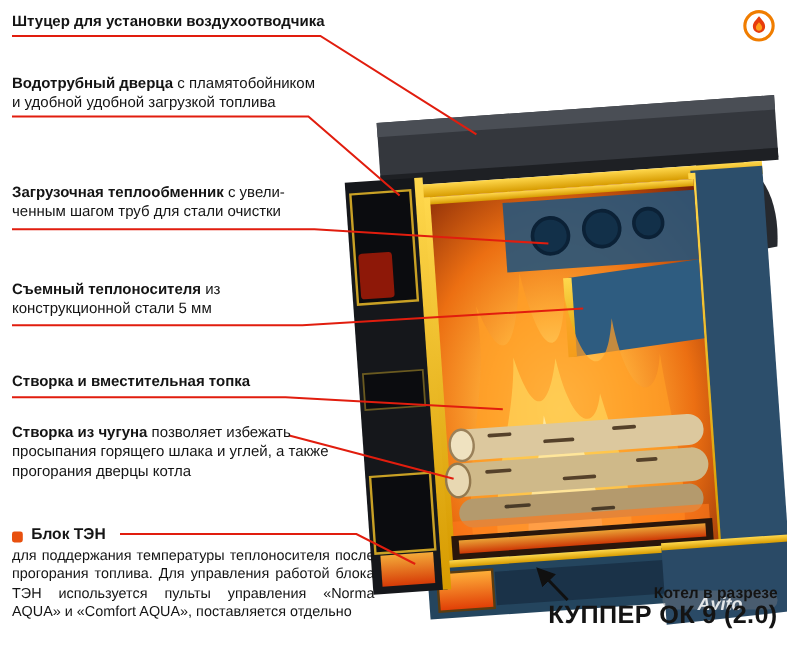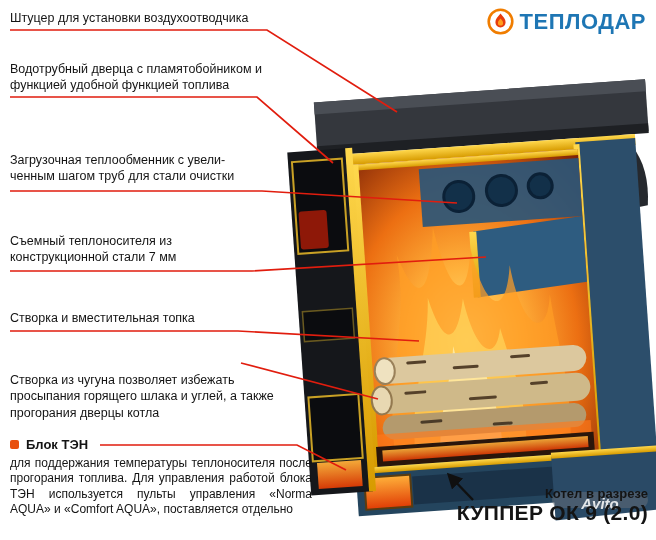--- a/index.html
+++ b/index.html
@@ -14,23 +14,23 @@
   body{
     width:656px;height:540px;position:relative;overflow:hidden;background:#ffffff;
     font-family:"Liberation Sans","DejaVu Sans",sans-serif;color:var(--text-dark);
   }
   .layer{position:absolute;left:0;top:0;width:656px;height:540px;}
   #boiler{z-index:1}
   #lines{z-index:2;pointer-events:none}
   #lines polyline{fill:none;stroke:var(--line-red);stroke-width:1.7}
   #lines .arrow-line{stroke:#101010;stroke-width:2.4}
   .ann{position:absolute;font-size:12.5px;line-height:1.3;z-index:3}
-  .ann b{font-weight:400}
+  .ann b{font-weight:700}
   .ann-ten{position:absolute;z-index:3}
-  .ten-head{display:flex;align-items:center;gap:7px;font-size:13px;font-weight:400}
+  .ten-head{display:flex;align-items:flex-end;gap:7px;font-size:13px;font-weight:400}
   .bullet{width:9px;height:9px;border-radius:2px;background:var(--bullet-orange);flex:0 0 auto}
   .ten-body{margin:4px 0 0 0;font-size:12px;line-height:1.28;text-align:justify}
   .logo{position:absolute;top:8px;right:10px;display:flex;align-items:center;gap:6px;z-index:3}
   .logo-text{font-size:22px;font-weight:800;color:var(--brand-blue);letter-spacing:.5px}
   .caption{position:absolute;right:8px;top:486px;text-align:right;z-index:5}
   .cap1{font-size:13px;font-weight:700}
   .cap2{font-size:21px;font-weight:700;letter-spacing:.3px}
   .watermark{
     position:absolute;left:552px;top:492px;width:96px;height:16px;line-height:24px;
     text-align:center;background:rgba(110,116,122,.45);color:rgba(255,255,255,.85);
@@ -146,44 +146,43 @@
   <polyline points="100,445 297,445 346,470"></polyline>
   <line class="arrow-line" x1="473" y1="500" x2="449" y2="475" marker-end="url(#arrowhead)"></line>
 </svg>
 
 <div class="logo">
   <svg width="27" height="27" viewBox="0 0 27 27">
     <circle cx="13.5" cy="13.5" r="11.8" fill="#ffffff" stroke="#f07d00" stroke-width="2.6"></circle>
     <path d="M13.5,5.5 C16.5,9.2 18.6,10.8 18.6,14.3 a5.1,5.1 0 1 1 -10.2,0 C8.4,10.8 10.5,9.2 13.5,5.5 Z" fill="#e73c0c"></path>
     <path d="M13.5,10.5 C15,12.4 16.1,13.2 16.1,15 a2.6,2.6 0 1 1 -5.2,0 C10.9,13.2 12,12.4 13.5,10.5 Z" fill="#ff9e1b"></path>
   </svg>
-  <span class="logo-text">ТЕПЛОДАР</span>
 </div>
 
 <div class="ann" style="left:10px;top:10px;width:285px">
   <b>Штуцер для установки воздухоотводчика</b><span></span>
 </div>
 
 <div class="ann" style="left:10px;top:61px;width:262px">
-  <b>Водотрубный дверца</b><span> с пламятобойником и функцией удобной функцией топлива</span>
+  <b>Водотрубный дверца</b><span> с пламятобойником и удобной удобной загрузкой топлива</span>
 </div>
 
 <div class="ann" style="left:10px;top:152px;width:252px">
   <b>Загрузочная теплообменник</b><span> с увели-ченным шагом труб для стали очистки</span>
 </div>
 
 <div class="ann" style="left:10px;top:233px;width:200px">
-  <b>Съемный теплоносителя</b><span> из конструкционной стали 7 мм</span>
+  <b>Съемный теплоносителя</b><span> из конструкционной стали 5 мм</span>
 </div>
 
 <div class="ann" style="left:10px;top:310px;width:280px">
   <b>Створка и вместительная  топка</b><span></span>
 </div>
 
-<div class="ann" style="left:10px;top:372px;width:272px">
+<div class="ann" style="left:10px;top:352px;width:272px">
   <b>Створка из чугуна</b><span> позволяет избежать просыпания горящего шлака и углей, а также прогорания дверцы котла</span>
 </div>
 
 <div class="ann-ten" style="left:10px;top:437px;width:302px">
   <div class="ten-head">
     <span class="bullet"></span>
     <b>Блок ТЭН</b>
   </div>
   <p class="ten-body">для поддержания температуры теплоносителя после прогорания топлива. Для управления работой блока ТЭН используется пульты управления «Norma AQUA» и «Comfort AQUA», поставляется отдельно</p>
 </div>

